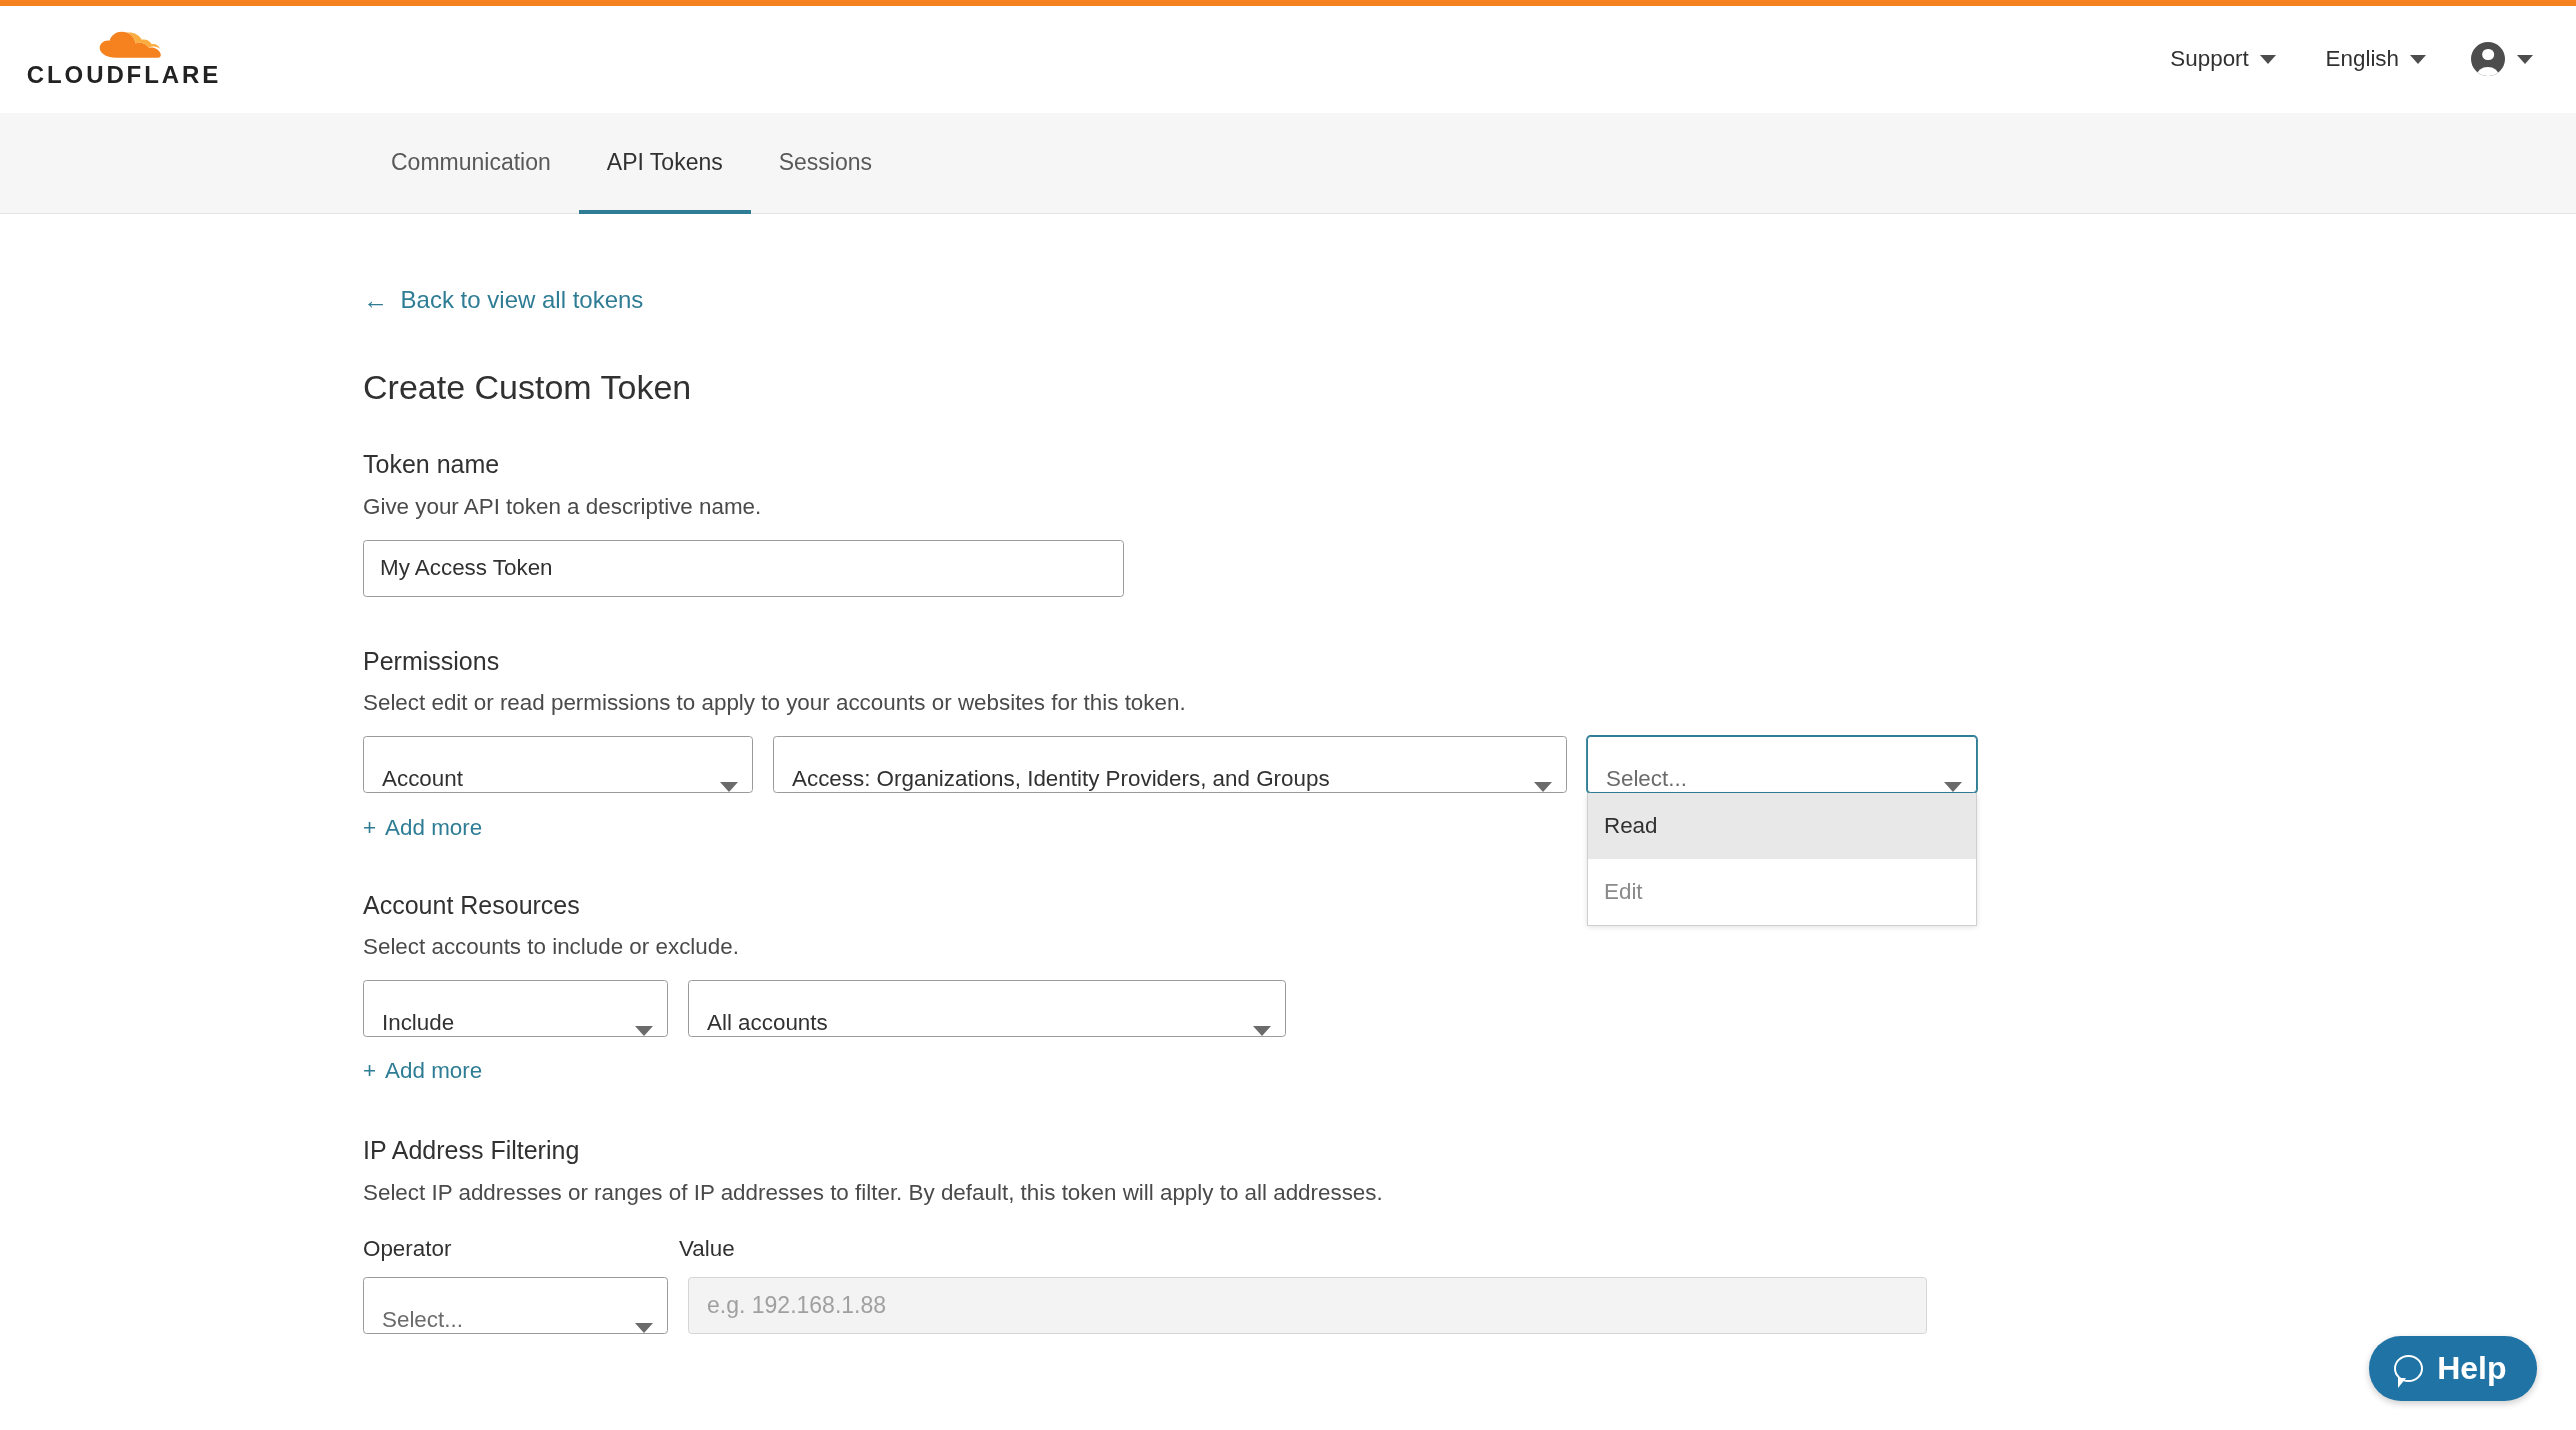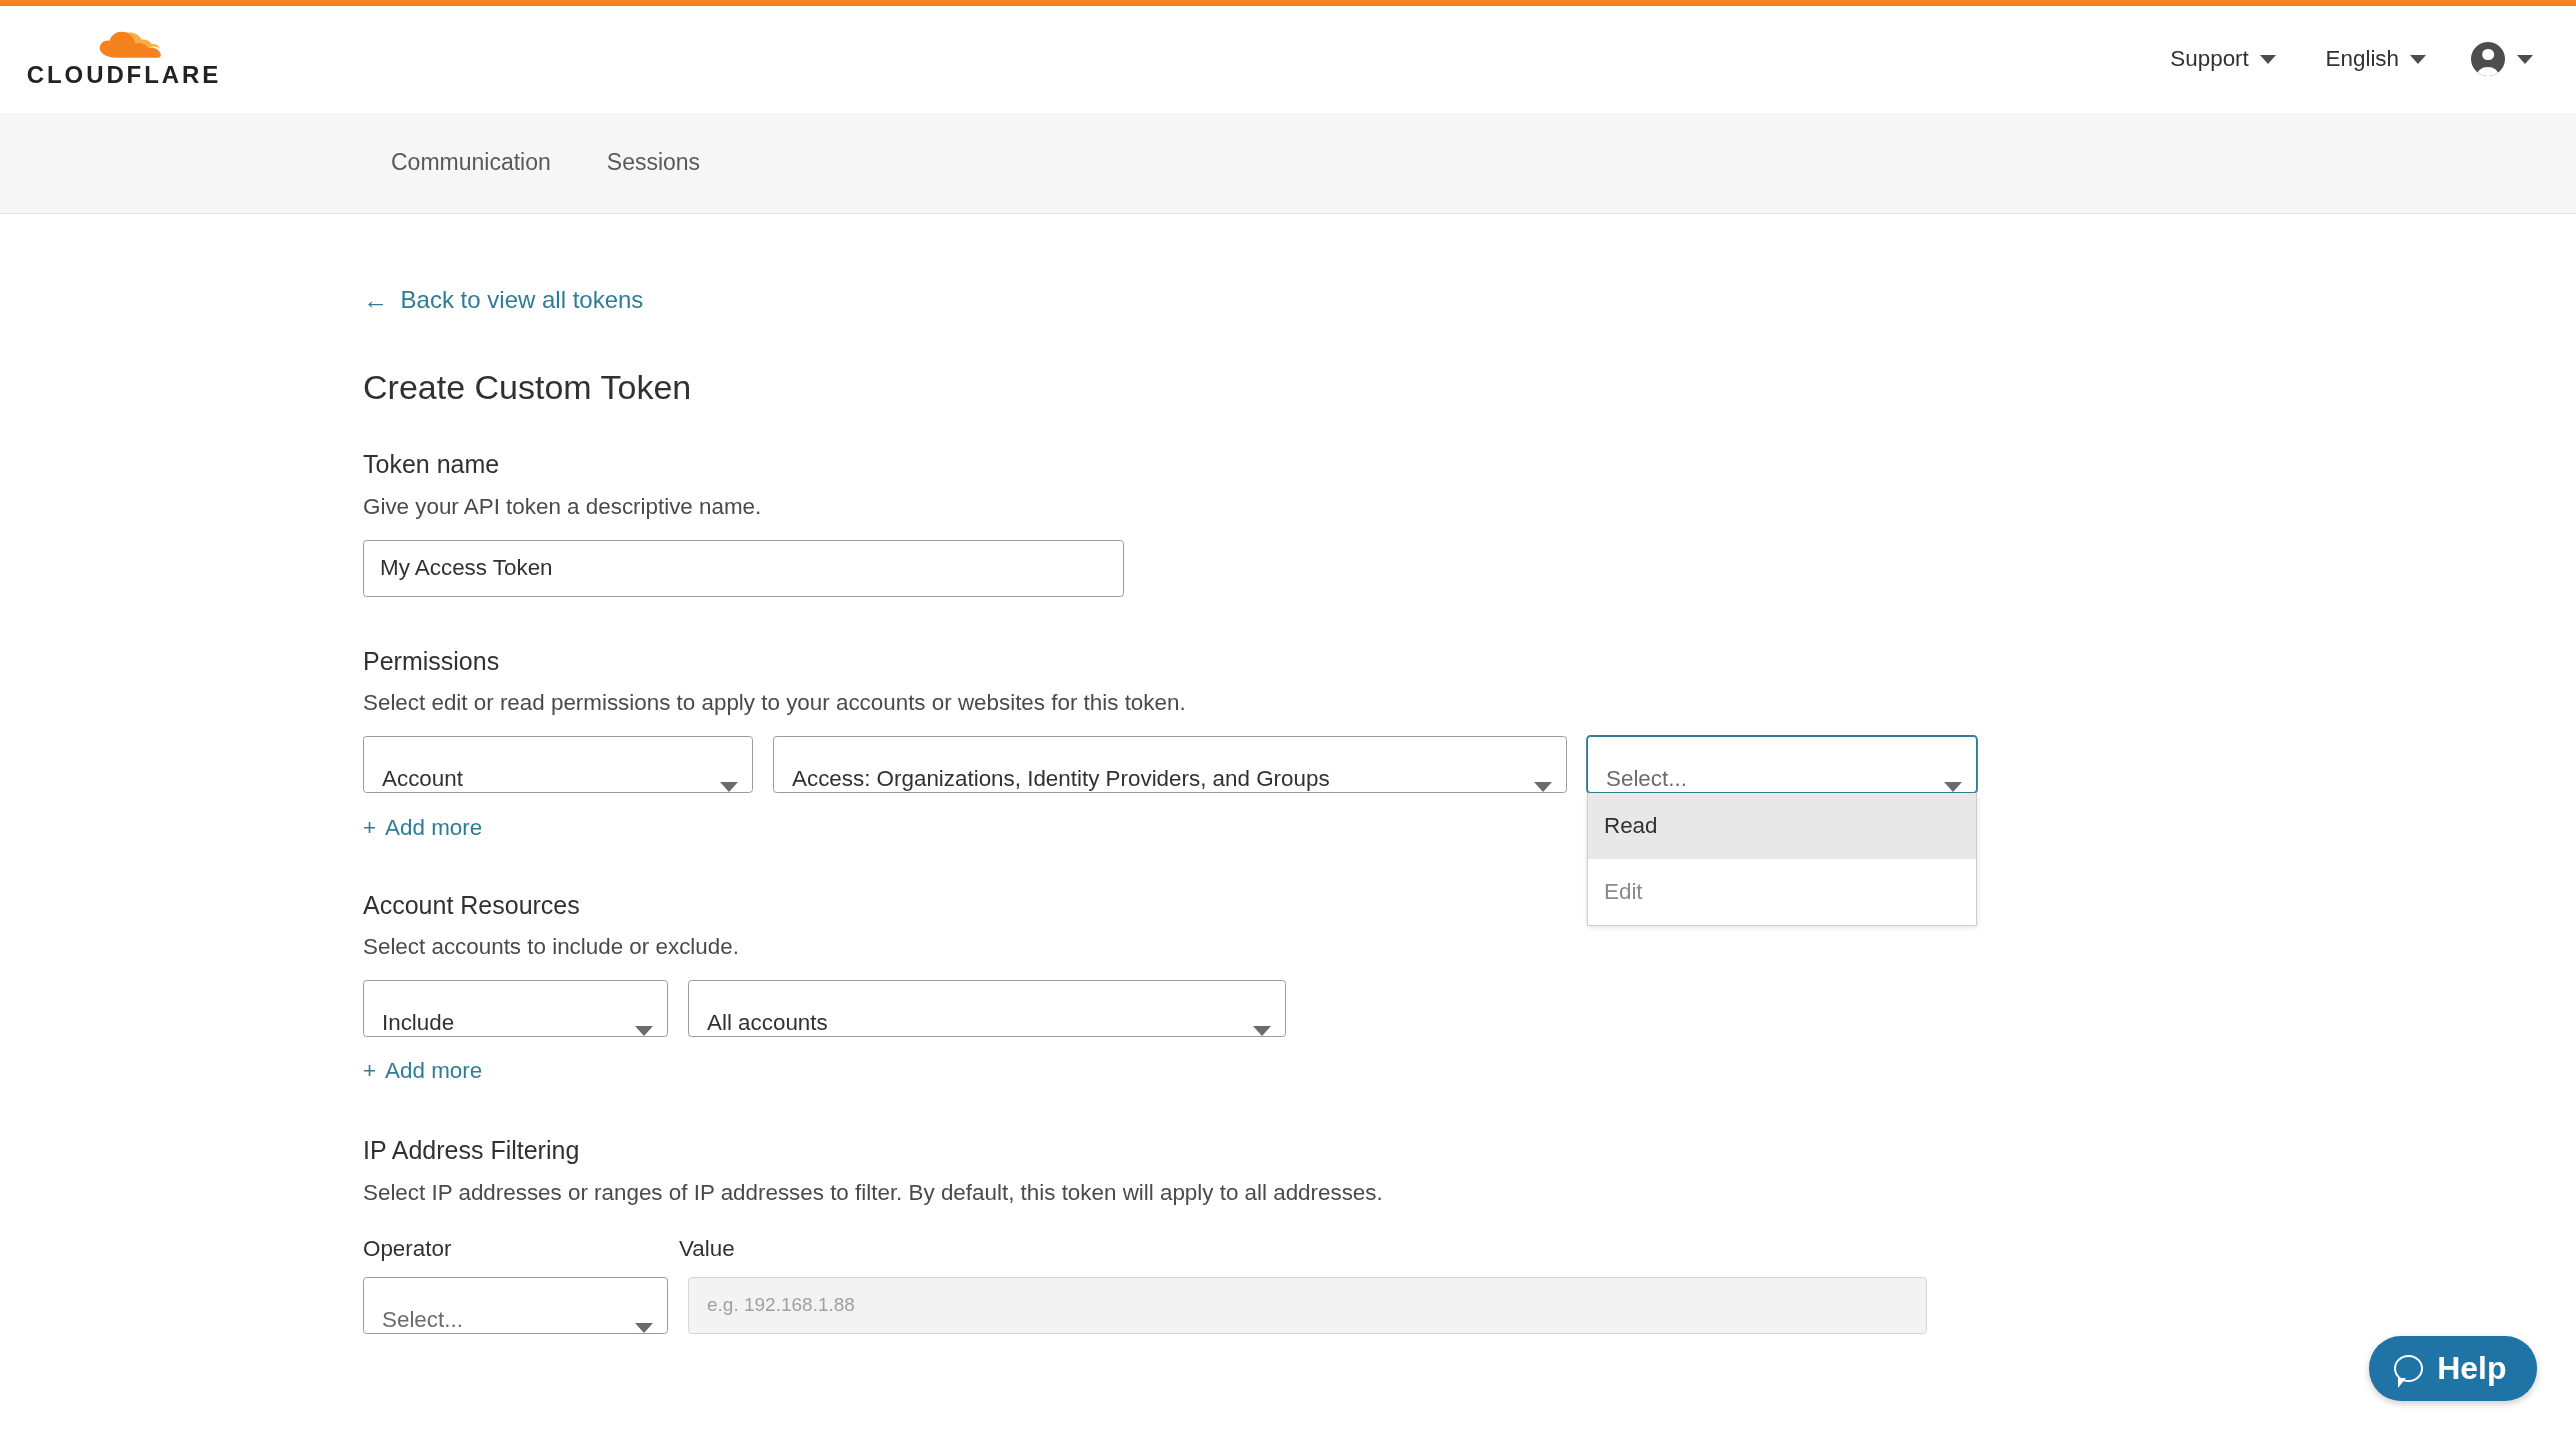--- a/index.html
+++ b/index.html
@@ -243,21 +243,21 @@
   .labels-row {
     display: flex;
     margin-top: 30.5px;
   }
   .disabled-input {
     height: 57px;
     border: 0.9px solid #d6d6d6;
     border-radius: 3.6px;
     background: #f3f3f3;
     color: #a0a0a0;
-    font-size: 19px;
+    font-size: 23px;
     padding: 16px 18px;
     display: flex;
     align-items: center;
     width: 1239px;
   }
   
   .help-btn {
     position: absolute;
     right: 39px;
     bottom: 29px;
@@ -316,20 +316,23 @@
     <div class="avatar-wrap">
       <span class="avatar-icon"></span>
       <span class="caret-down"></span>
     </div>
   </div>
 </div>
 
 <div class="tabbar">
   <div class="tab">
     <span>Communication</span>
+  </div>
+  <div class="tab active">
+    <span>API Tokens</span>
   </div>
   <div class="tab">
     <span>Sessions</span>
   </div>
 </div>
 
 <div class="content">
 
   <div class="back-link">
     <span class="back-arrow">←</span>

